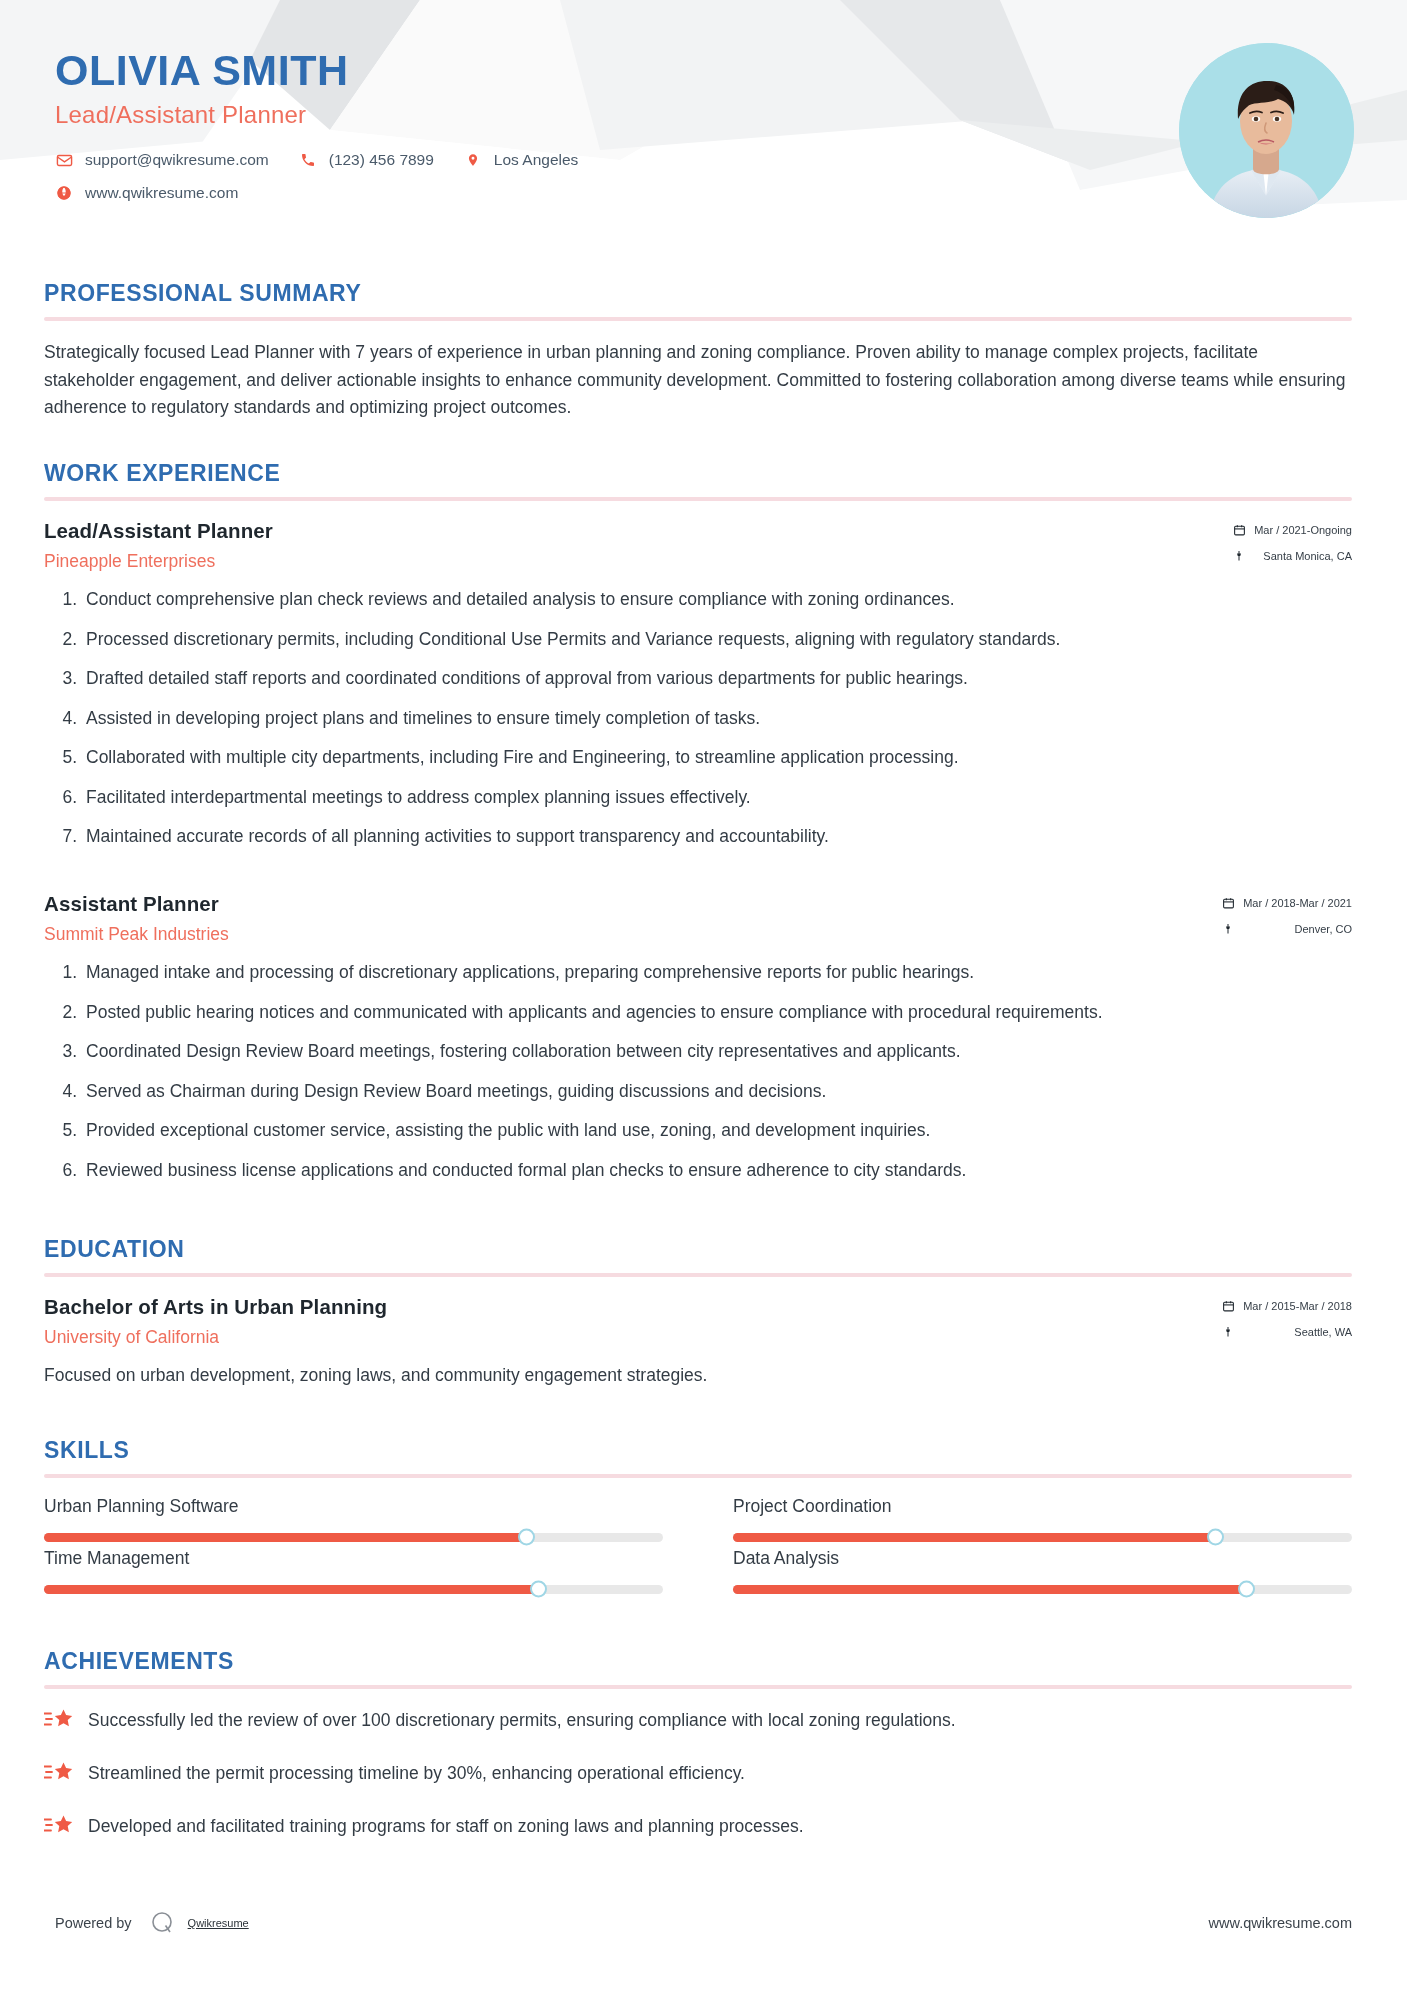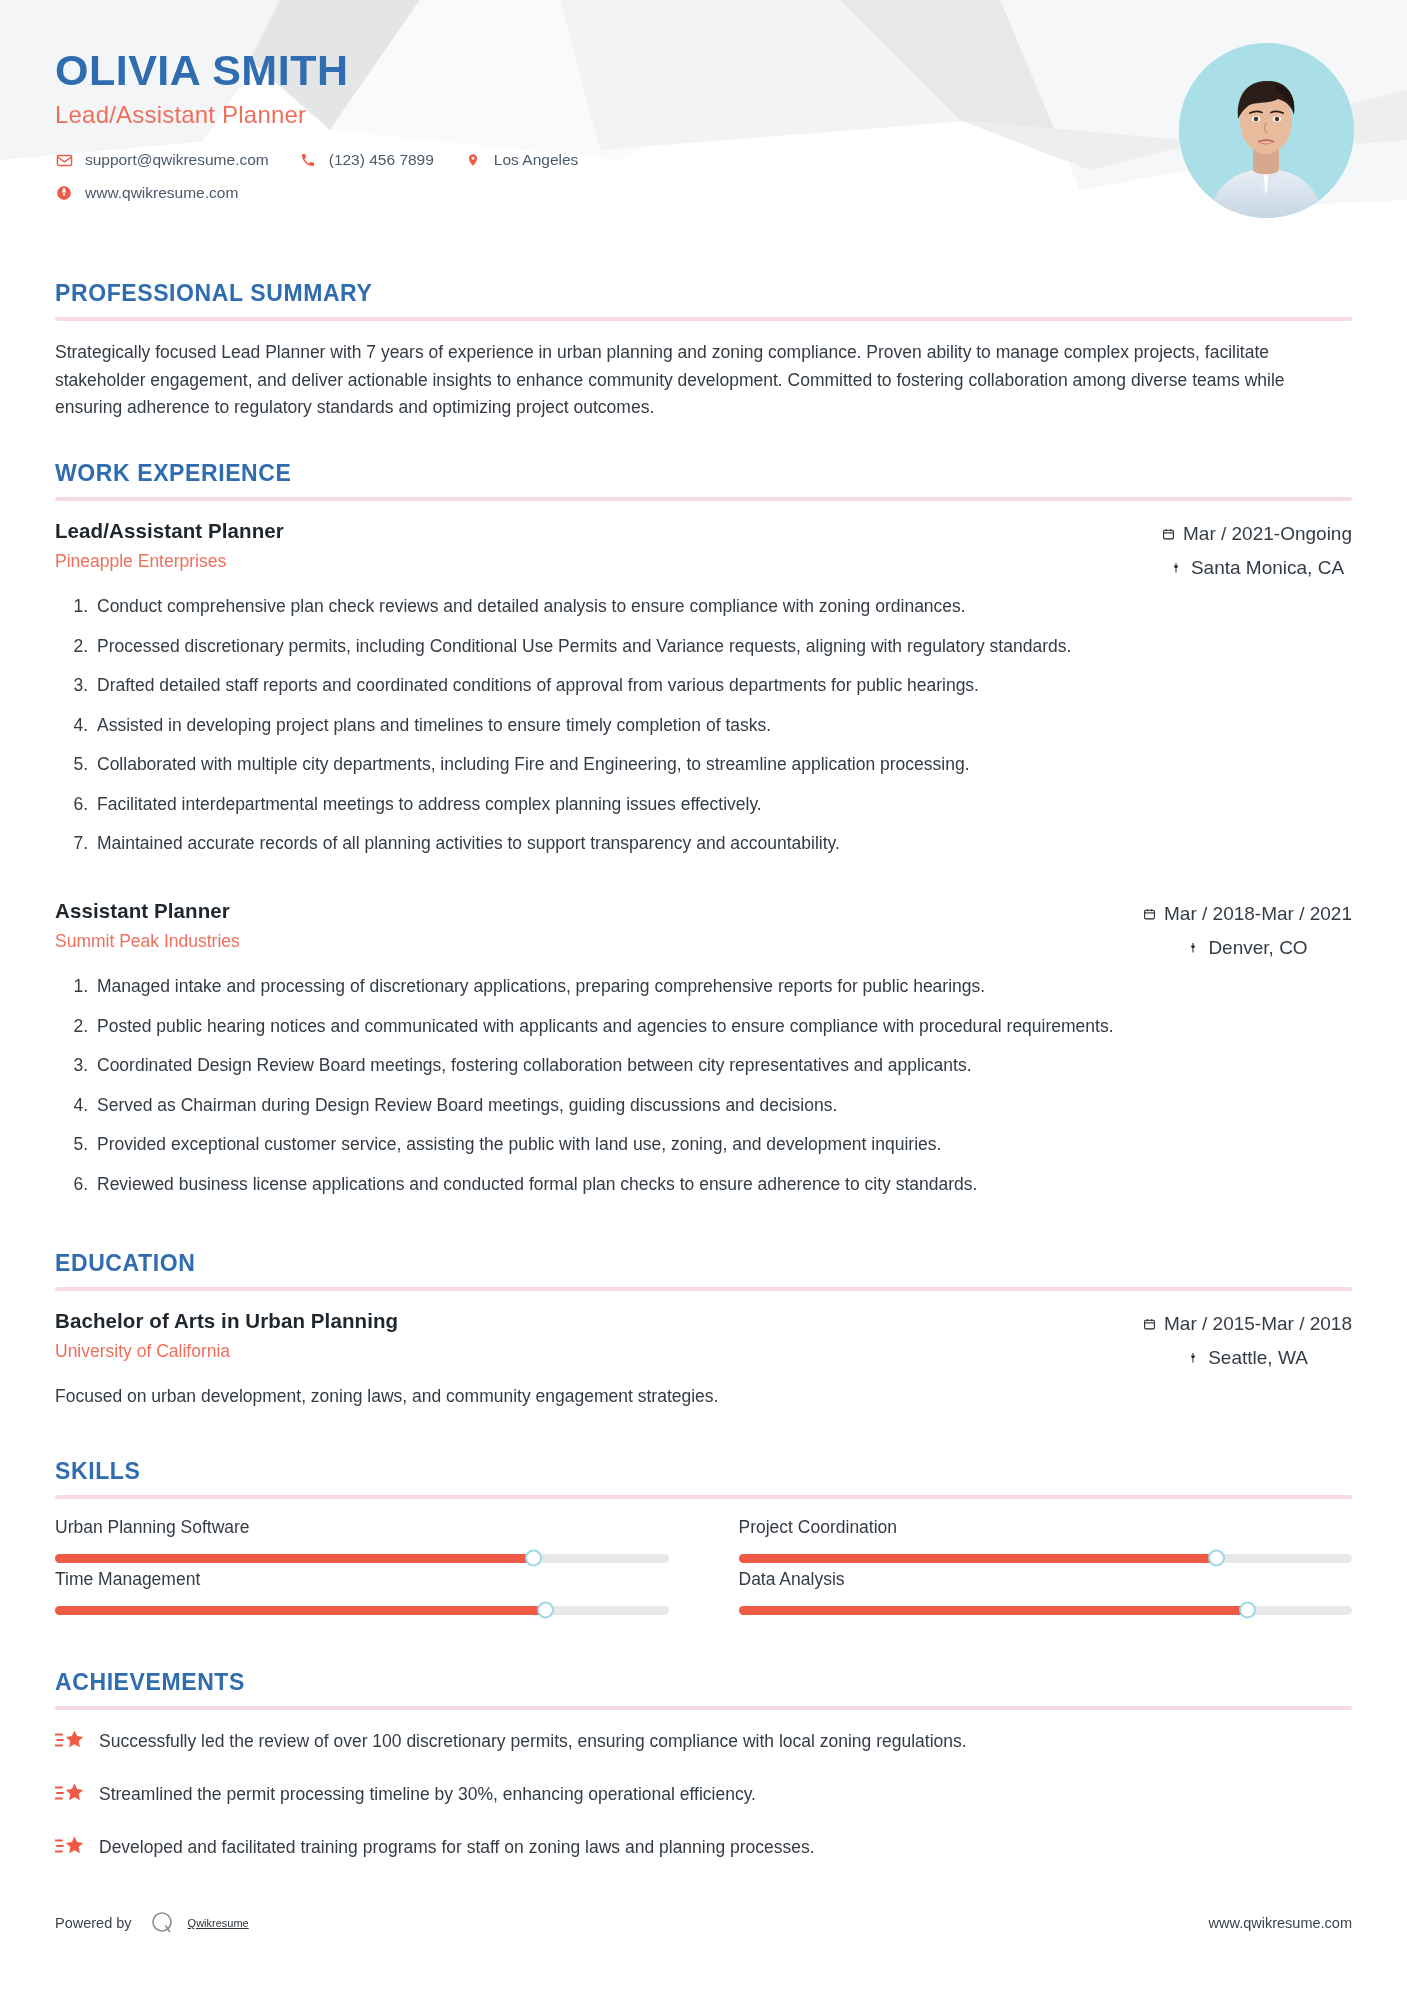--- a/index.html
+++ b/index.html
@@ -75,21 +75,21 @@
     width: 175px;
     height: 175px;
     border-radius: 50%;
     overflow: hidden;
     background: #aadfe8;
     z-index: 3;
   }
   .photo-wrap svg { display: block; width: 100%; height: 100%; }
 
   
-  .content { padding: 0 55px 0 55px; }
+  .content { padding: 0 55px 0 44px; }
 
   .section { margin-top: 8px; }
   .sec-title {
     font-size: 23px;
     font-weight: bold;
     color: #2f6cb0;
     letter-spacing: 0.6px;
     margin-bottom: 10px;
   }
   .sec-rule {
@@ -125,22 +125,22 @@
     margin-top: 8px;
   }
   .entry-right {
     flex: 0 0 auto;
     text-align: right;
     padding-top: 4px;
   }
   .meta-line {
     display: flex;
     align-items: center;
-    justify-content: center;
-    font-size: 19px;
+    justify-content: space-between;
+    font-size: 11px;
     color: #343d46;
     white-space: nowrap;
   }
   .meta-line + .meta-line { margin-top: 12px; }
   .meta-line .mi {
     display: inline-flex;
     align-items: center;
     justify-content: center;
     width: 14px; height: 14px;
     margin-right: 8px;

